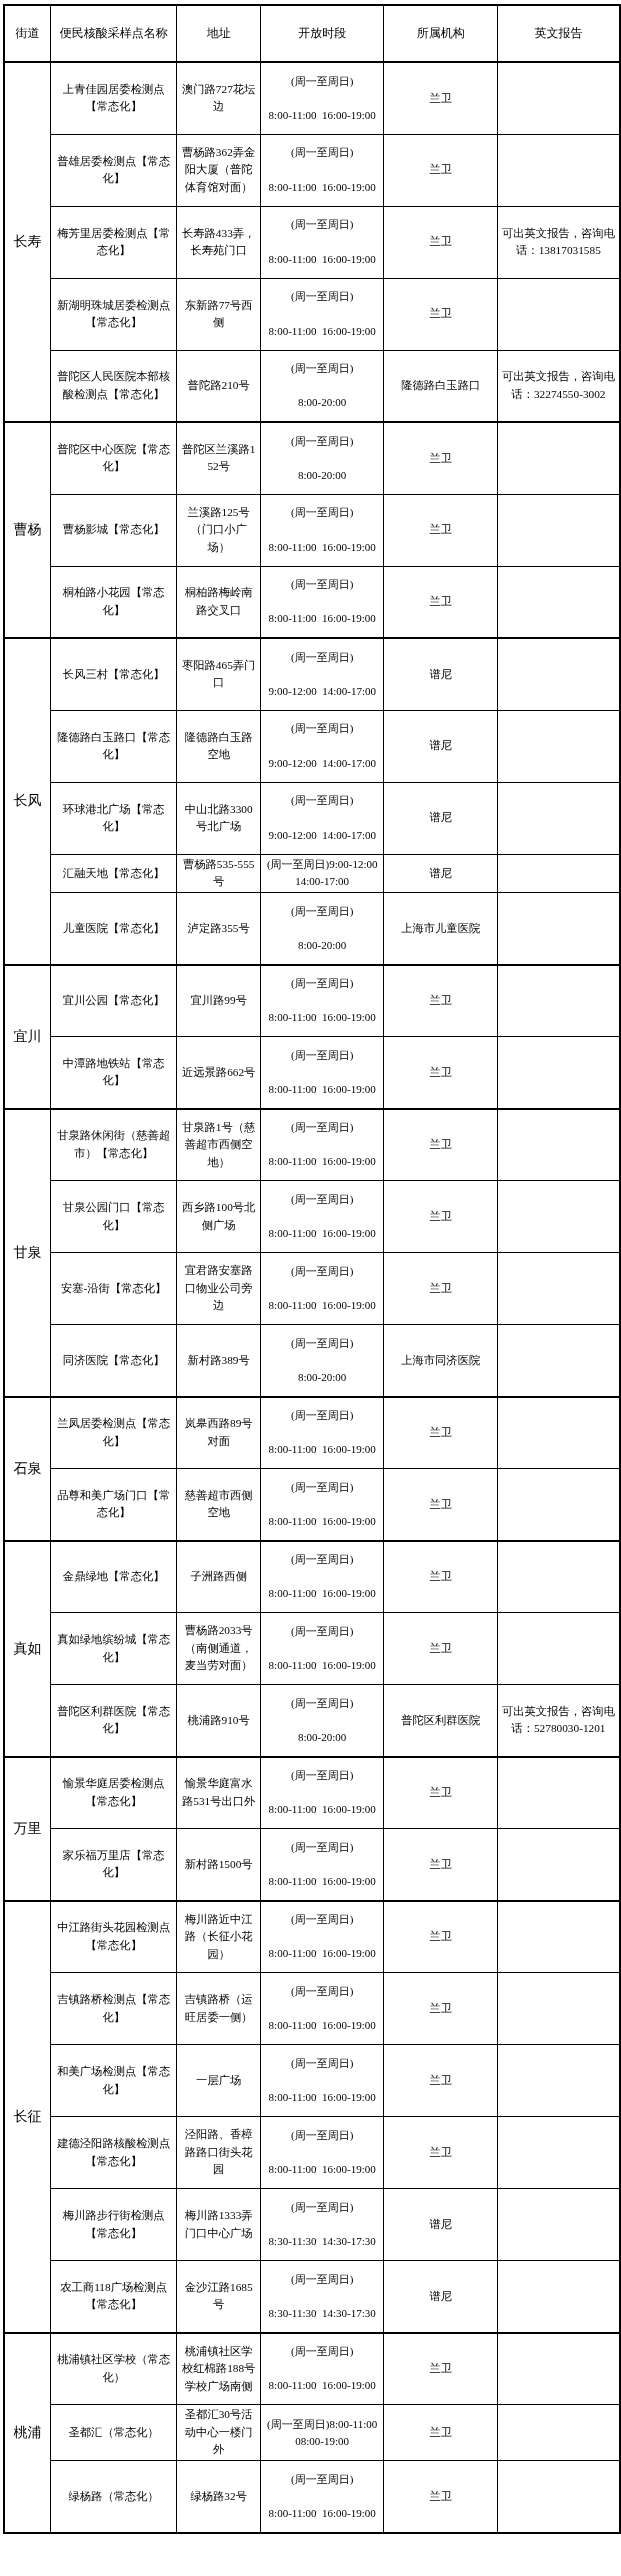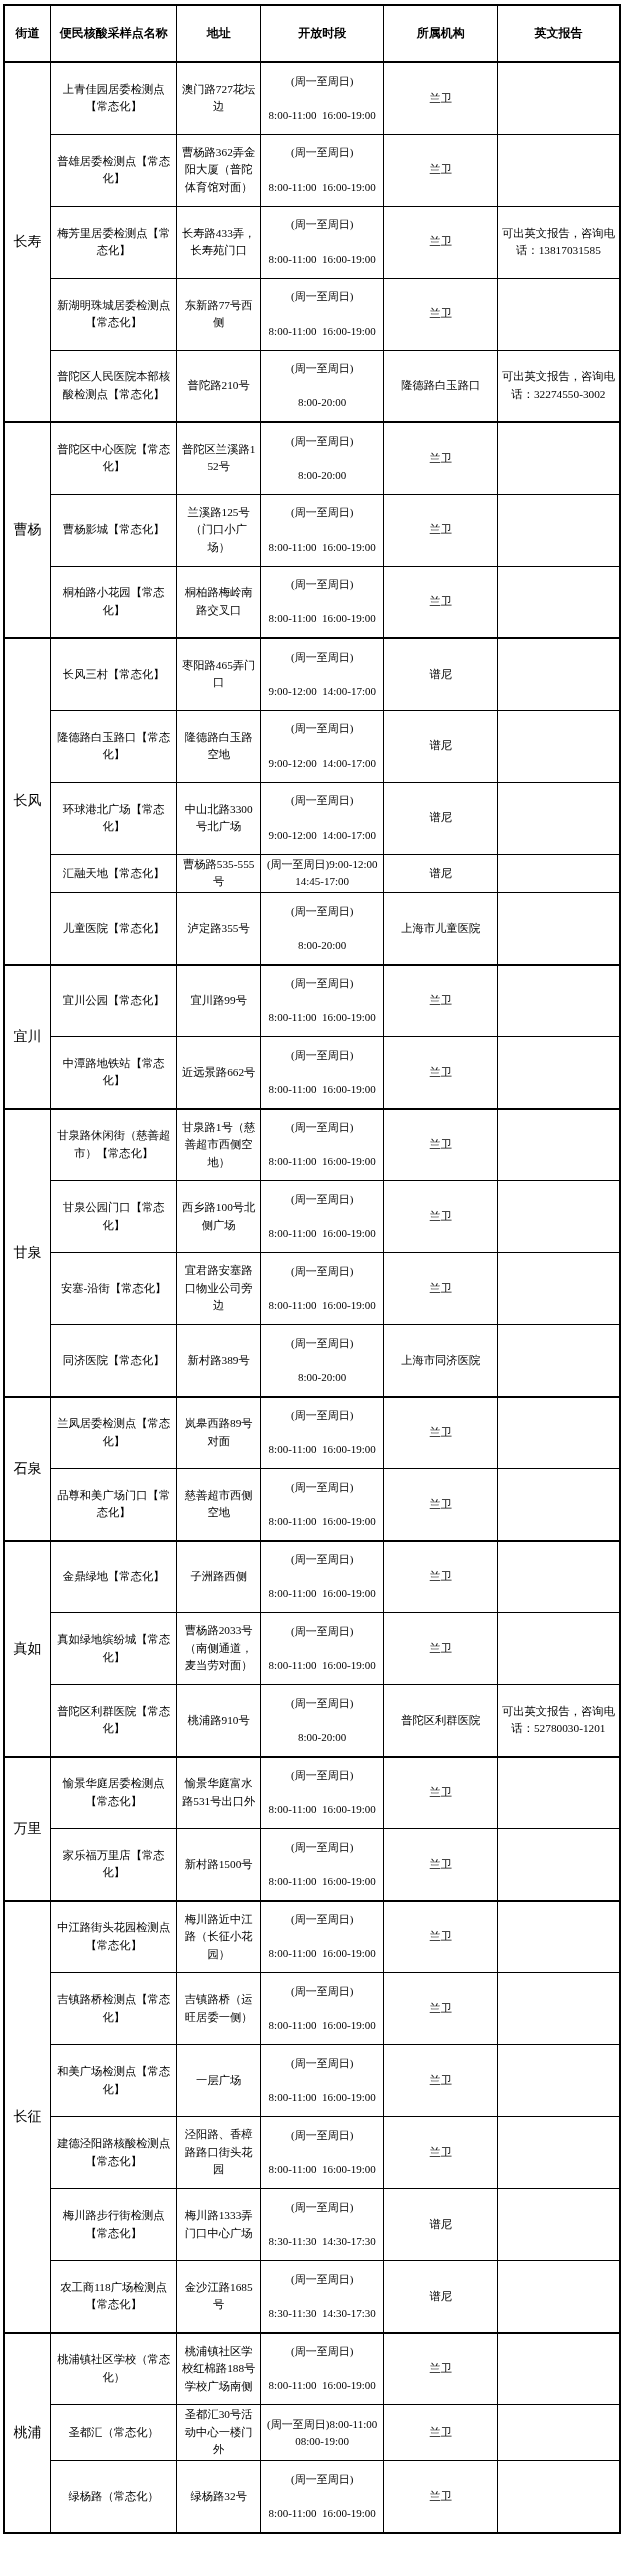--- a/index.html
+++ b/index.html
@@ -24,21 +24,21 @@
     text-align:center;
     vertical-align:middle;
     padding:1.3px 2.7px;
     font-size:11.3px;
     line-height:1.55;
     overflow:hidden;
   }
   thead tr{height:57px;}
   thead th{
     font-size:12px;
-    font-weight:bold;
+    font-weight:normal;
     border-bottom:2px solid #000;
   }
   tbody tr{height:72px;}
   tbody tr.compact{height:auto;}
   tbody tr.gs > td{border-top:2px solid #000;}
   td.street{font-size:14px;}
   td.hours{
     white-space:pre-wrap;
     word-break:break-all;
     font-size:11px;
@@ -168,21 +168,21 @@
           <td class="addr">中山北路3300号北广场</td>
           <td class="hours">(周一至周日)
 
 9:00-12:00  14:00-17:00</td>
           <td class="org">谱尼</td>
           <td class="eng"></td>
         </tr>
         <tr class="compact">
           <td class="name">汇融天地【常态化】</td>
           <td class="addr">曹杨路535-555号</td>
-          <td class="hours">(周一至周日)9:00-12:00 14:45-17:00</td>
+          <td class="hours">(周一至周日)9:00-12:00 14:00-17:00</td>
           <td class="org">谱尼</td>
           <td class="eng"></td>
         </tr>
         <tr>
           <td class="name">儿童医院【常态化】</td>
           <td class="addr">泸定路355号</td>
           <td class="hours">(周一至周日)
 
 8:00-20:00</td>
           <td class="org">上海市儿童医院</td>

